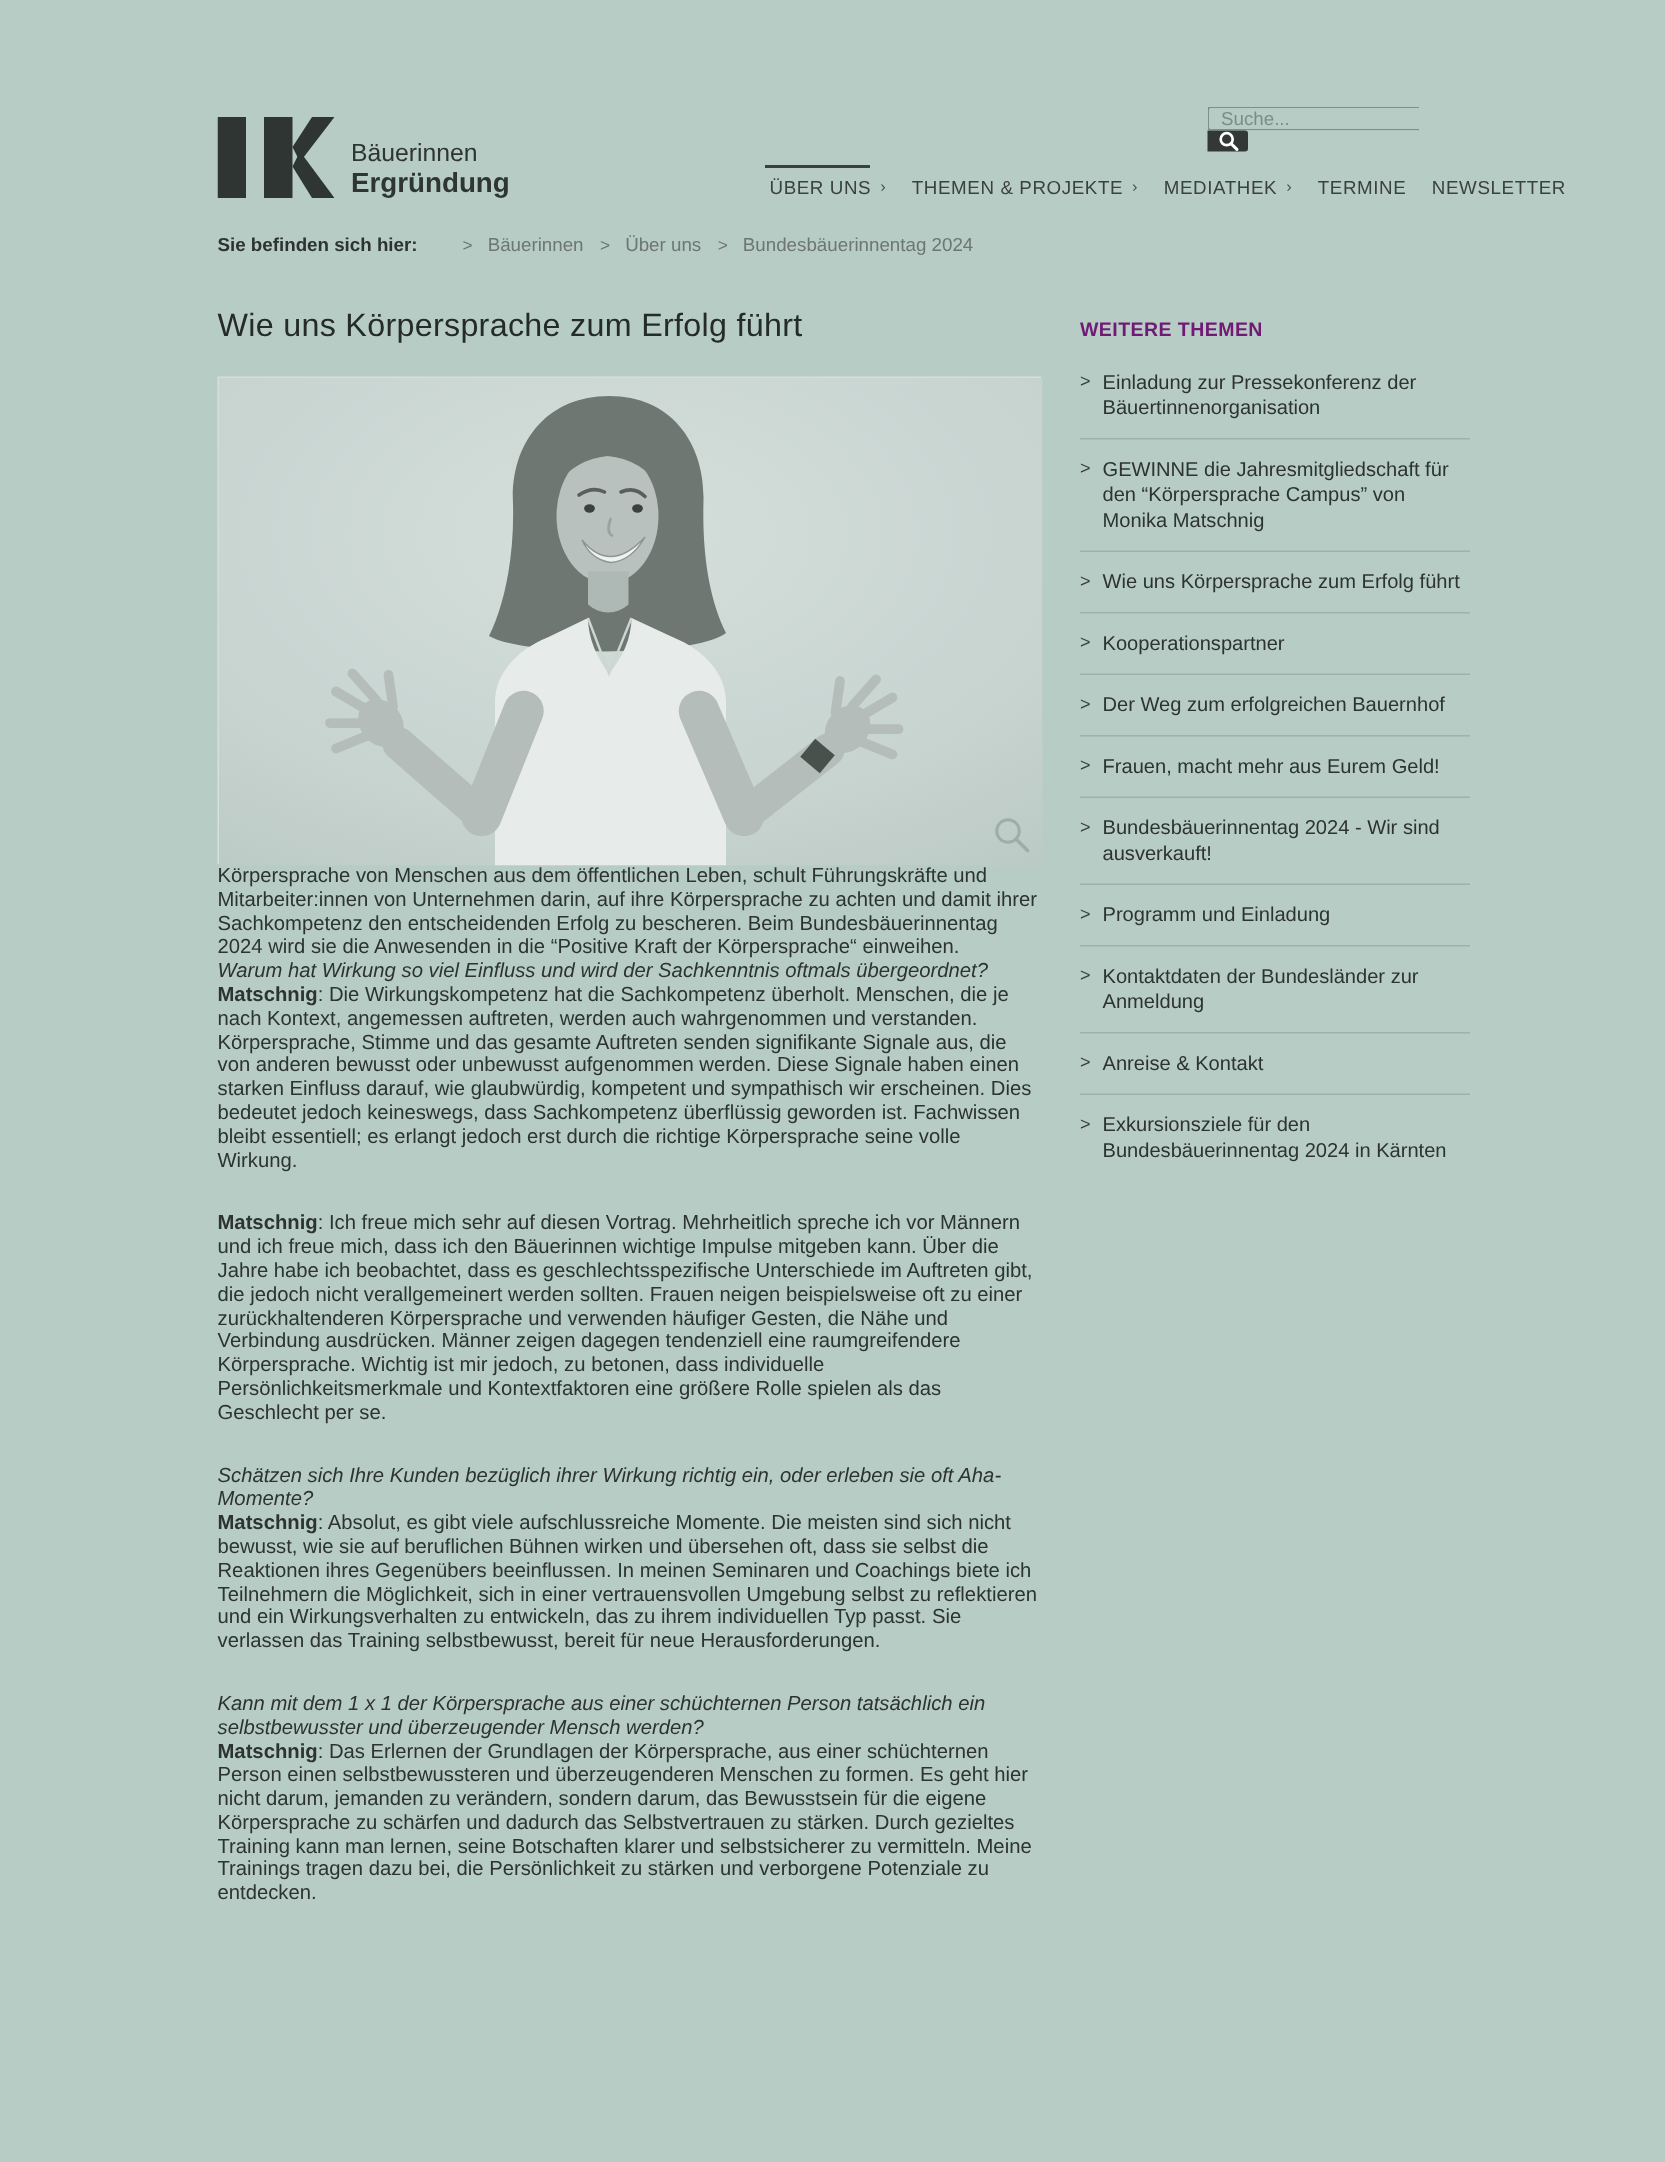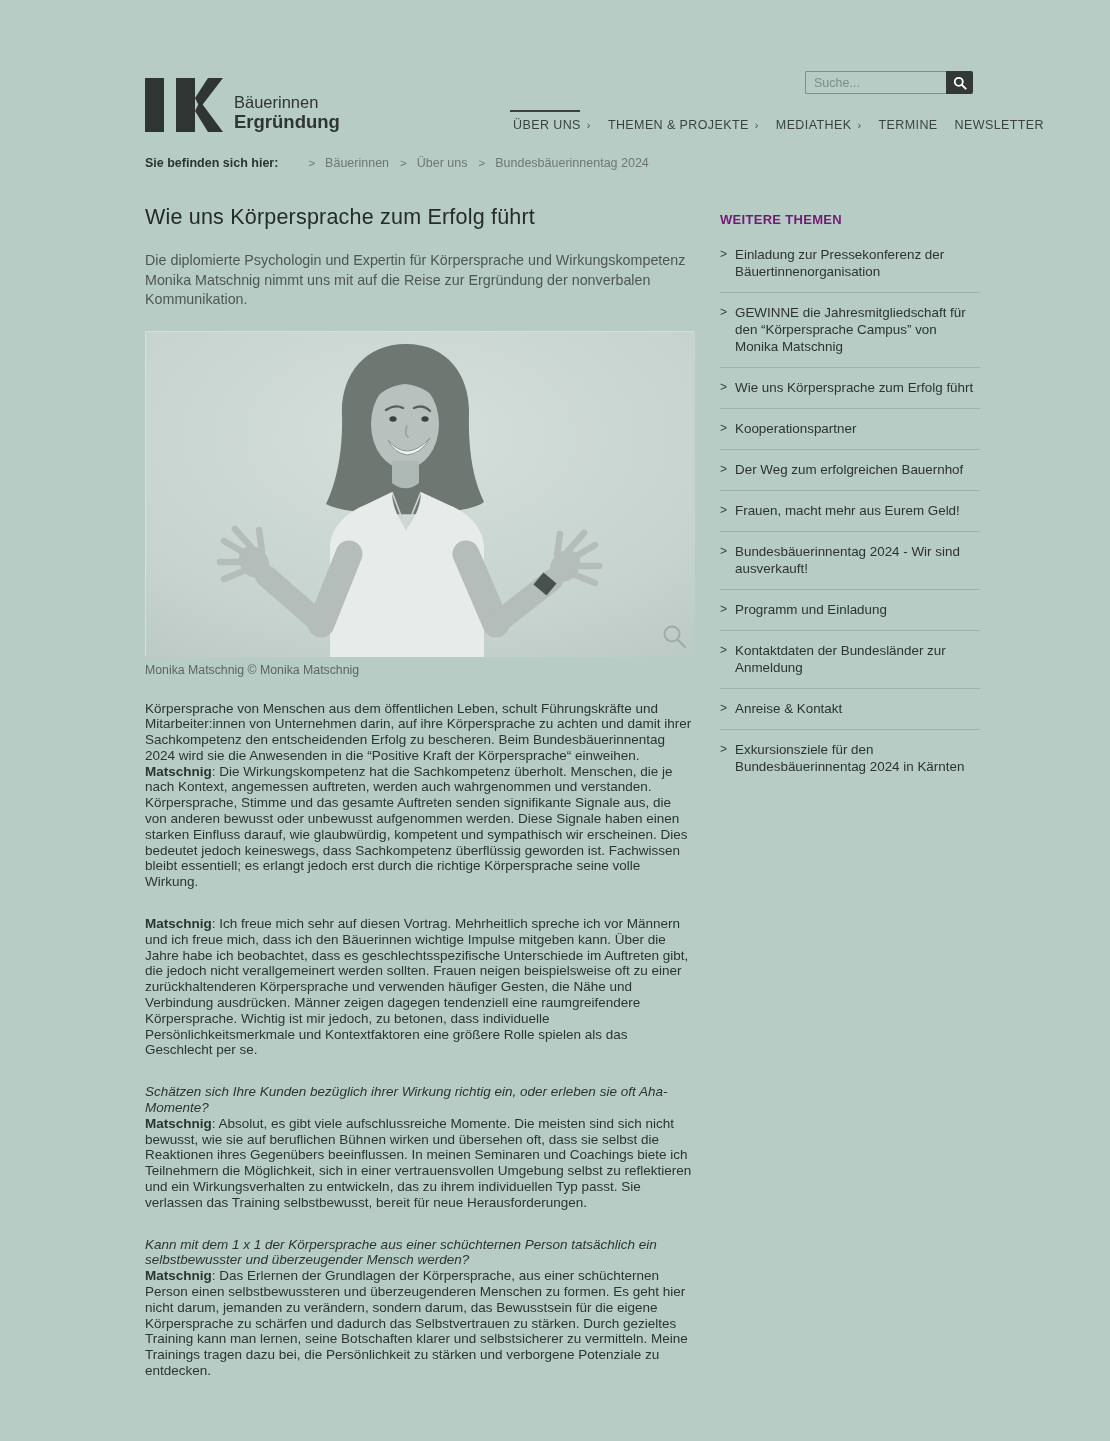--- a/index.html
+++ b/index.html
@@ -7,21 +7,21 @@
   body { font-family:"Liberation Sans", sans-serif; color:#2c3330; }
   .page { position:relative; width:1110px; height:1441px; background:#b8ccc6; overflow:hidden; }
 
   
   .logo { position:absolute; left:145px; top:78px; display:flex; align-items:flex-end; gap:11px; cursor:pointer; }
   .logo-mark { display:block; }
   .logo-text { line-height:1.05; padding-bottom:1px; color:#2e3532; }
   .logo-line1 { font-size:16.5px; font-weight:400; display:block; }
   .logo-line2 { font-size:18.5px; font-weight:700; display:block; }
 
-  .search { position:absolute; left:805px; top:71px; display:flex; height:23px; }
+  .search { position:absolute; left:805px; top:71px; display:flex; height:23px;flex-direction:column; }
   .search input { width:141px; height:23px; background:transparent; border:1px solid #7f908b; border-right:none;
     padding:0 8px; font-size:12.5px; color:#3c4340; font-family:"Liberation Sans",sans-serif; outline:none; border-radius:2px 0 0 2px; }
   .search input::placeholder { color:#7d8c88; }
   .search button { width:27px; height:23px; background:#32383595; background:#323835; border:none; cursor:pointer;
     display:flex; align-items:center; justify-content:center; border-radius:0 2px 2px 0; }
 
   .nav { position:absolute; left:513px; top:118px; display:flex; align-items:center; gap:17px; white-space:nowrap; }
   .nav-item { position:relative; font-size:12.5px; letter-spacing:.4px; color:#3a413e; cursor:pointer; display:flex; align-items:center; gap:6px; }
   .nav-item .nav-chev { font-size:11px; color:#4a514e; }
   .nav-item.active::before { content:""; position:absolute; left:-3px; top:-8px; width:calc(100% - 8px); height:2px; background:#3a413e; }
@@ -114,21 +114,20 @@
         </span>
         <span class="crumb">
           <span class="bc-sep">&gt;</span>
           <span>Bundesbäuerinnentag 2024</span>
         </span>
       </span>
   </div>
 
   <div class="main">
     <h1>Wie uns Körpersprache zum Erfolg führt</h1>
-    <p class="intro">Die diplomierte Psychologin und Expertin für Körpersprache und Wirkungskompetenz Monika Matschnig nimmt uns mit auf die Reise zur Ergründung der nonverbalen Kommunikation.</p>
 
     <figure>
       <svg width="549" height="325" viewBox="0 0 549 325">
         <defs>
           <radialGradient id="phbg" cx="48%" cy="32%" r="85%">
             <stop offset="0%" stop-color="#d5dfdc"></stop>
             <stop offset="70%" stop-color="#c6d3cf"></stop>
             <stop offset="100%" stop-color="#bccac6"></stop>
           </radialGradient>
         </defs>
@@ -173,26 +172,26 @@
         <line x1="427" y1="226" x2="449" y2="213" stroke="#b4bdb9" stroke-width="6.5" stroke-linecap="round"></line>
         <line x1="422" y1="219" x2="438" y2="201" stroke="#b4bdb9" stroke-width="6.5" stroke-linecap="round"></line>
         <line x1="411" y1="223" x2="414" y2="202" stroke="#b4bdb9" stroke-width="6.5" stroke-linecap="round"></line>
 
         <g opacity="0.75">
           <circle cx="526" cy="302" r="7.5" fill="none" stroke="#93a39e" stroke-width="2"></circle>
           <line x1="531.5" y1="307.5" x2="539" y2="315" stroke="#93a39e" stroke-width="2.4" stroke-linecap="round"></line>
         </g>
       </svg>
     </figure>
-    <figcaption>Monika Matschnig © Monika Matschnig</figcaption>
 
     <p class="body-text lead">Körpersprache von Menschen aus dem öffentlichen Leben, schult Führungskräfte und Mitarbeiter:innen von Unternehmen darin, auf ihre Körpersprache zu achten und damit ihrer Sachkompetenz den entscheidenden Erfolg zu bescheren. Beim Bundesbäuerinnentag 2024 wird sie die Anwesenden in die “Positive Kraft der Körpersprache“ einweihen.</p>
 
     <div id="qa-list">
         <div class="qa body-text">
+          <p class="question">Warum hat Wirkung so viel Einfluss und wird der Sachkenntnis oftmals übergeordnet?</p>
           <p class="answer"><strong>Matschnig</strong>: Die Wirkungskompetenz hat die Sachkompetenz überholt. Menschen, die je nach Kontext, angemessen auftreten, werden auch wahrgenommen und verstanden. Körpersprache, Stimme und das gesamte Auftreten senden signifikante Signale aus, die von anderen bewusst oder unbewusst aufgenommen werden. Diese Signale haben einen starken Einfluss darauf, wie glaubwürdig, kompetent und sympathisch wir erscheinen. Dies bedeutet jedoch keineswegs, dass Sachkompetenz überflüssig geworden ist. Fachwissen bleibt essentiell; es erlangt jedoch erst durch die richtige Körpersprache seine volle Wirkung.</p>
         </div>
         <div class="qa body-text">
           <p class="answer"><strong>Matschnig</strong>: Ich freue mich sehr auf diesen Vortrag. Mehrheitlich spreche ich vor Männern und ich freue mich, dass ich den Bäuerinnen wichtige Impulse mitgeben kann. Über die Jahre habe ich beobachtet, dass es geschlechtsspezifische Unterschiede im Auftreten gibt, die jedoch nicht verallgemeinert werden sollten. Frauen neigen beispielsweise oft zu einer zurückhaltenderen Körpersprache und verwenden häufiger Gesten, die Nähe und Verbindung ausdrücken. Männer zeigen dagegen tendenziell eine raumgreifendere Körpersprache. Wichtig ist mir jedoch, zu betonen, dass individuelle Persönlichkeitsmerkmale und Kontextfaktoren eine größere Rolle spielen als das Geschlecht per se.</p>
         </div>
         <div class="qa body-text">
           <p class="question">Schätzen sich Ihre Kunden bezüglich ihrer Wirkung richtig ein, oder erleben sie oft Aha-Momente?</p>
           <p class="answer"><strong>Matschnig</strong>: Absolut, es gibt viele aufschlussreiche Momente. Die meisten sind sich nicht bewusst, wie sie auf beruflichen Bühnen wirken und übersehen oft, dass sie selbst die Reaktionen ihres Gegenübers beeinflussen. In meinen Seminaren und Coachings biete ich Teilnehmern die Möglichkeit, sich in einer vertrauensvollen Umgebung selbst zu reflektieren und ein Wirkungsverhalten zu entwickeln, das zu ihrem individuellen Typ passt. Sie verlassen das Training selbstbewusst, bereit für neue Herausforderungen.</p>
         </div>
         <div class="qa body-text">

